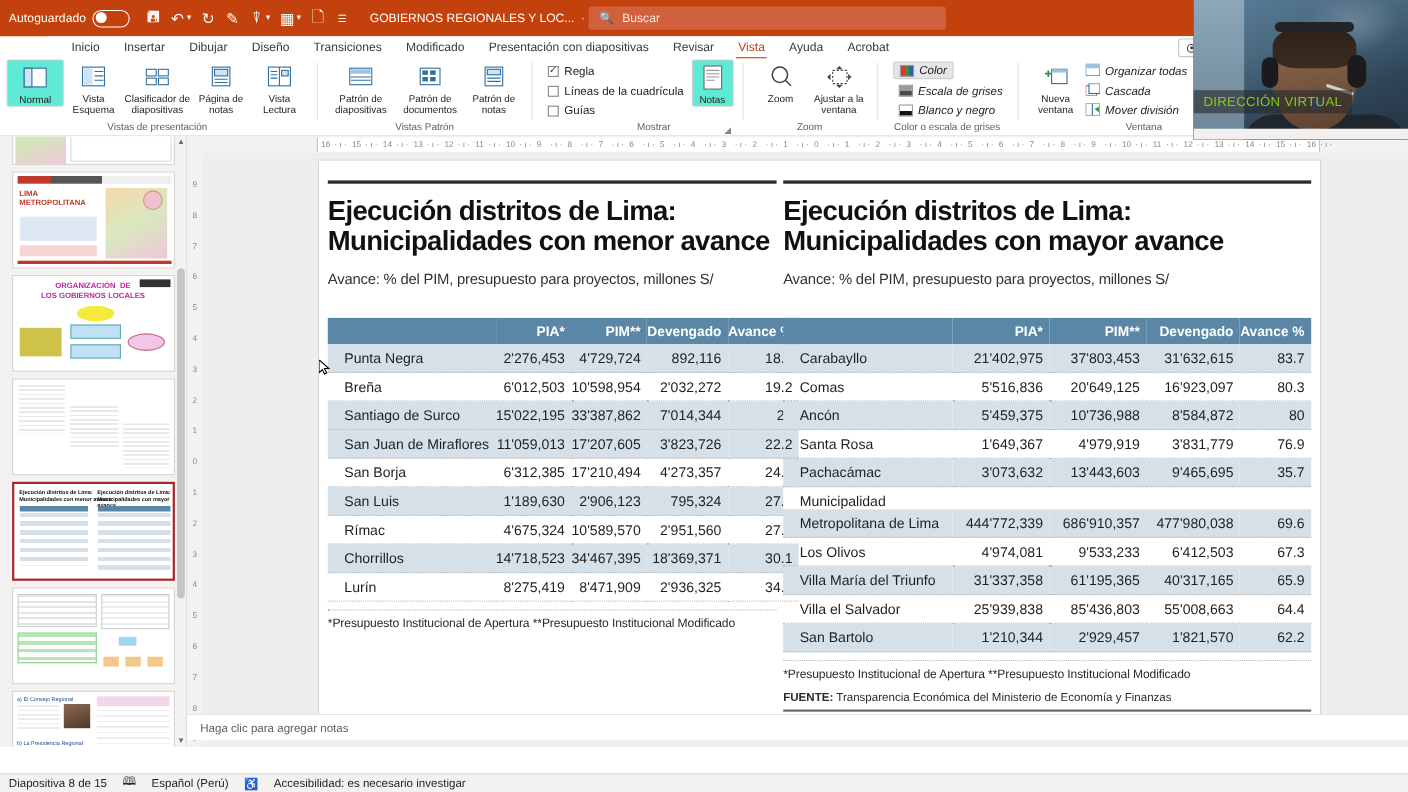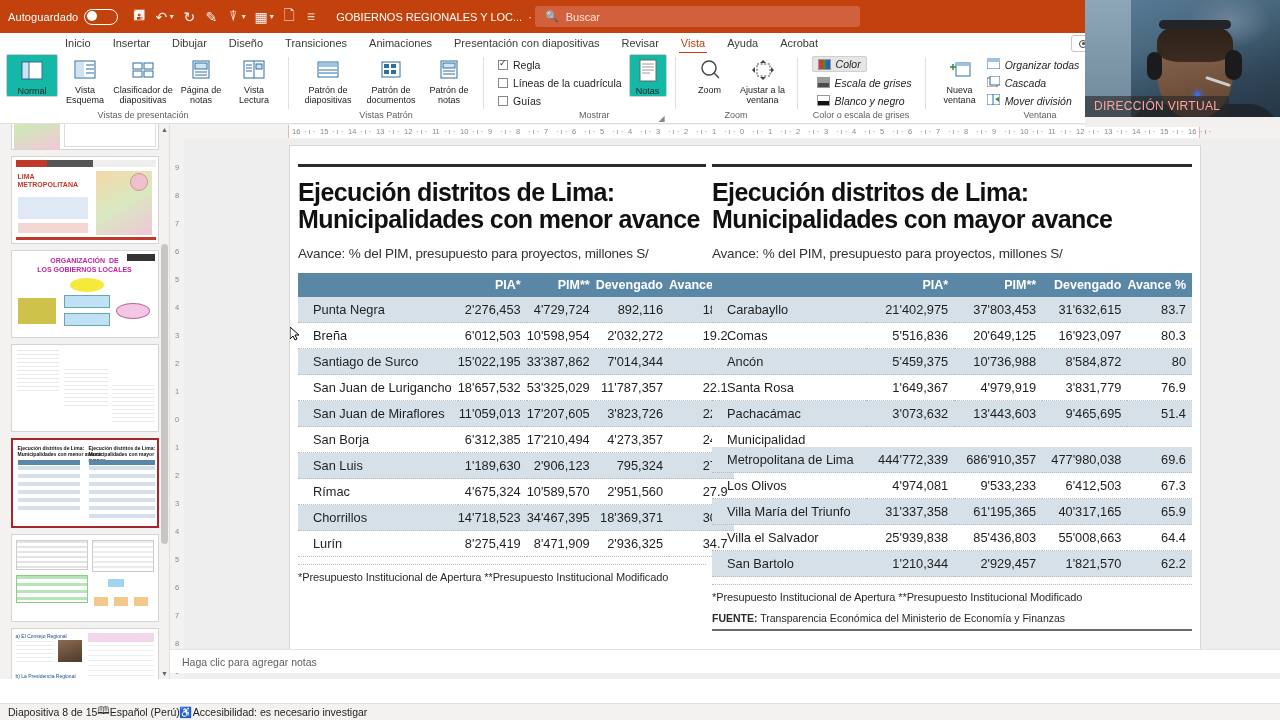--- a/index.html
+++ b/index.html
@@ -71,21 +71,21 @@
   .rgroup { height: 70px; position: relative; display: flex; flex-direction: column;
     align-items: center; padding: 0 4px; }
   .rgroup .gitems { display: flex; align-items: flex-start; height: 55px; gap: 1px; }
   .gcap { font-size: 9px; color: #605e5c; height: 14px; line-height: 12px; white-space: nowrap; }
   .rsep { width: 1px; height: 52px; background: #e1dfdd; margin: 3px 4px 0; }
   .bigbtn {
     width: 52px; display: flex; flex-direction: column; align-items: center;
     padding-top: 3px; font-size: 9px; color: #252423; text-align: center; line-height: 10px;
   }
   .bigbtn.wide { width: 62px; }
-  .bigbtn.sel { background: #14b8a6; border:1px solid #d0d0d0; border-radius:2px;}
+  .bigbtn.sel { background: #5eead4; border:1px solid #d0d0d0; border-radius:2px;}
   .ico { height: 26px; display:flex; align-items:center; justify-content:center; margin-bottom:2px;}
   .chk { display:flex; align-items:center; gap:5px; font-size:10.5px; color:#252423; height:17px; }
   .cbox { width:10px;height:10px;border:1px solid #888; background:#fff; position:relative; }
   .cbox.on::after{content:"✓";position:absolute;left:0px;top:-3px;font-size:9px;color:#333;}
   .smallbtn { display:flex; align-items:center; gap:5px; font-size:10.5px; color:#252423; height:17px;font-style:italic; }
   .swatch { width:13px;height:11px;border:1px solid #999; }
   .dlg { position:absolute; right:2px; bottom:0px; font-size:8px; color:#888; }
 
   
   .leftpane {
@@ -123,41 +123,41 @@
   .cursor { position:absolute; left:120px; top:203px; width:10px;height:13px; }
 
   .notesbar {
     position: absolute; top: 649px; left: 170px; width: 1110px; height: 24px;
     background: #fff; font-size: 10.5px; color: #605e5c; padding-left: 12px;
     line-height: 24px; border-top:1px solid #e6e4e2;
   }
   .statusbar {
     position: absolute; top: 703px; left: 0; width: 1280px; height: 17px;
     background: #f3f2f1; display: flex; align-items: center;
-    font-size: 10.5px; color: #252423; padding: 0 8px; 
+    font-size: 10.5px; color: #252423; padding: 0 8px; gap: 14px;
     border-top: 1px solid #e1dfdd;
   }
   .sb-right { margin-left: auto; display: flex; align-items: center; gap: 11px; }
   .viewbtn { width:17px;height:13px; display:flex;align-items:center;justify-content:center; font-size:11px; color:#444;}
   .viewbtn.sel { background:#dededc; border-radius:2px;}
   .zslider { display:flex; align-items:center; gap:5px; font-size:11px; color:#333;}
   .ztrack { width:82px;height:1px;background:#8a8886; position:relative;}
   .zthumb { position:absolute; left:54px; top:-5px; width:3px;height:11px;background:#5c5c5c;}
 
   
   .panel { position:absolute; top:18px; }
   .panel.left { left: 8px; width: 408px; }
   .panel.right { left: 422px; width: 480px; }
   .ruleTop { height:3px; background:#2b2b2b; margin-bottom:12px; }
   .ptitle {
     font-family: "Liberation Sans", sans-serif; font-weight: bold;
     font-size: 25px; line-height: 27px; color: #111; letter-spacing:-.6px;
   }
   .psub { font-size: 13.5px; color: #333; margin-top: 13px; letter-spacing:-.2px;}
-  .tbl { width: 100%; border-collapse: collapse; margin-top: 12px; font-size: 12.8px; }
+  .tbl { width: 100%; border-collapse: collapse; margin-top: 28px; font-size: 12.8px; }
   .tbl th {
     background: #5b87a6; color:#fff; font-weight:bold; font-size:12.5px;
     padding: 5px 6px 5px 0; text-align: right; white-space:nowrap;
   }
   .tbl th.c0 { text-align:left; padding-left:4px; }
   .tbl td {
     padding: 5px 6px 5px 0; text-align: right; color:#1f1f1f; white-space:nowrap;
     border-bottom: 1px dotted #b9b9b9;
   }
   .tbl td.c0 { text-align:left; padding-left:15px; }
@@ -188,22 +188,22 @@
   .vhair { position:absolute; left:72px; top:22px; width:76px; height:40px;
     border-radius: 50% 50% 30% 30%; background: linear-gradient(180deg,#2b2018,#3b2b20); }
   .vbody { position:absolute; left:44px; top:104px; width:150px; height:30px;
     border-radius: 40px 40px 0 0; background:#20262e; }
   .vphoneL { position:absolute; left:62px; top:52px; width:15px; height:28px; border-radius:8px; background:#1b1b1d;}
   .vphoneR { position:absolute; left:140px; top:50px; width:17px; height:30px; border-radius:9px; background:#1b1b1d;}
   .vband { position:absolute; left:74px; top:20px; width:72px; height:9px; border-radius:6px; background:#23232a;}
   .vmic { position:absolute; left:120px; top:80px; width:26px; height:3px; background:#cfcfcf; border-radius:2px; transform:rotate(18deg);}
   .vdot { position:absolute; left:110px; top:92px; width:5px;height:5px;border-radius:50%;background:#3c6df0; box-shadow:0 0 5px 2px #3c6df0aa;}
   .vlabel {
-    position:absolute; left:0; bottom:10px; background: rgba(40,40,40,.62);
-    color:#fca5a5; font-size:12px; padding:3px 9px 4px; letter-spacing:.3px;
+    position:absolute; left:0; bottom:24px; background: rgba(40,40,40,.62);
+    color:#84cc16; font-size:12px; padding:3px 9px 4px; letter-spacing:.3px;
   }
   .vstrip { position:absolute; left:0; bottom:0; width:195px; height:10px; background:#f1f0ef;}
 </style>
 </head>
 <body>
 
 <div id="app">
 
   <div class="titlebar">
     <span class="tb-autosave-label">Autoguardado</span>
@@ -230,21 +230,21 @@
       <span>Buscar</span>
     </div>
   </div>
 
   <div class="tabsbar">
     <div class="tab">Inicio</div>
     <div class="tab">Insertar</div>
     <div class="tab">Dibujar</div>
     <div class="tab">Diseño</div>
     <div class="tab">Transiciones</div>
-    <div class="tab">Animaciones</div>
+    <div class="tab">Modificado</div>
     <div class="tab">Presentación con diapositivas</div>
     <div class="tab">Revisar</div>
     <div class="tab active">Vista</div>
     <div class="tab">Ayuda</div>
     <div class="tab">Acrobat</div>
     <div class="recbtn">
       <span class="recdot"></span>
       <span>Grabar</span>
     </div>
   </div>
@@ -716,27 +716,20 @@
                 <td class="">2'032,272</td>
                 <td class="">19.2</td>
               </tr>
               <tr class="alt">
                 <td class="c0">Santiago de Surco</td>
                 <td class="">15'022,195</td>
                 <td class="">33'387,862</td>
                 <td class="">7'014,344</td>
                 <td class="">21</td>
               </tr>
-              <tr class="">
-                <td class="c0">San Juan de Lurigancho</td>
-                <td class="">18'657,532</td>
-                <td class="">53'325,029</td>
-                <td class="">11'787,357</td>
-                <td class="">22.1</td>
-              </tr>
               <tr class="alt">
                 <td class="c0">San Juan de Miraflores</td>
                 <td class="">11'059,013</td>
                 <td class="">17'207,605</td>
                 <td class="">3'823,726</td>
                 <td class="">22.2</td>
               </tr>
               <tr class="">
                 <td class="c0">San Borja</td>
                 <td class="">6'312,385</td>
@@ -819,21 +812,21 @@
                 <td class="">1'649,367</td>
                 <td class="">4'979,919</td>
                 <td class="">3'831,779</td>
                 <td class="">76.9</td>
               </tr>
               <tr class="alt">
                 <td class="c0">Pachacámac</td>
                 <td class="">3'073,632</td>
                 <td class="">13'443,603</td>
                 <td class="">9'465,695</td>
-                <td class="">51.4</td>
+                <td class="">35.7</td>
               </tr>
               <tr class="group">
                 <td class="c0">Municipalidad</td>
                 <td class=""></td>
                 <td class=""></td>
                 <td class=""></td>
                 <td class=""></td>
               </tr>
               <tr class="alt">
                 <td class="c0">Metropolitana de Lima</td>

